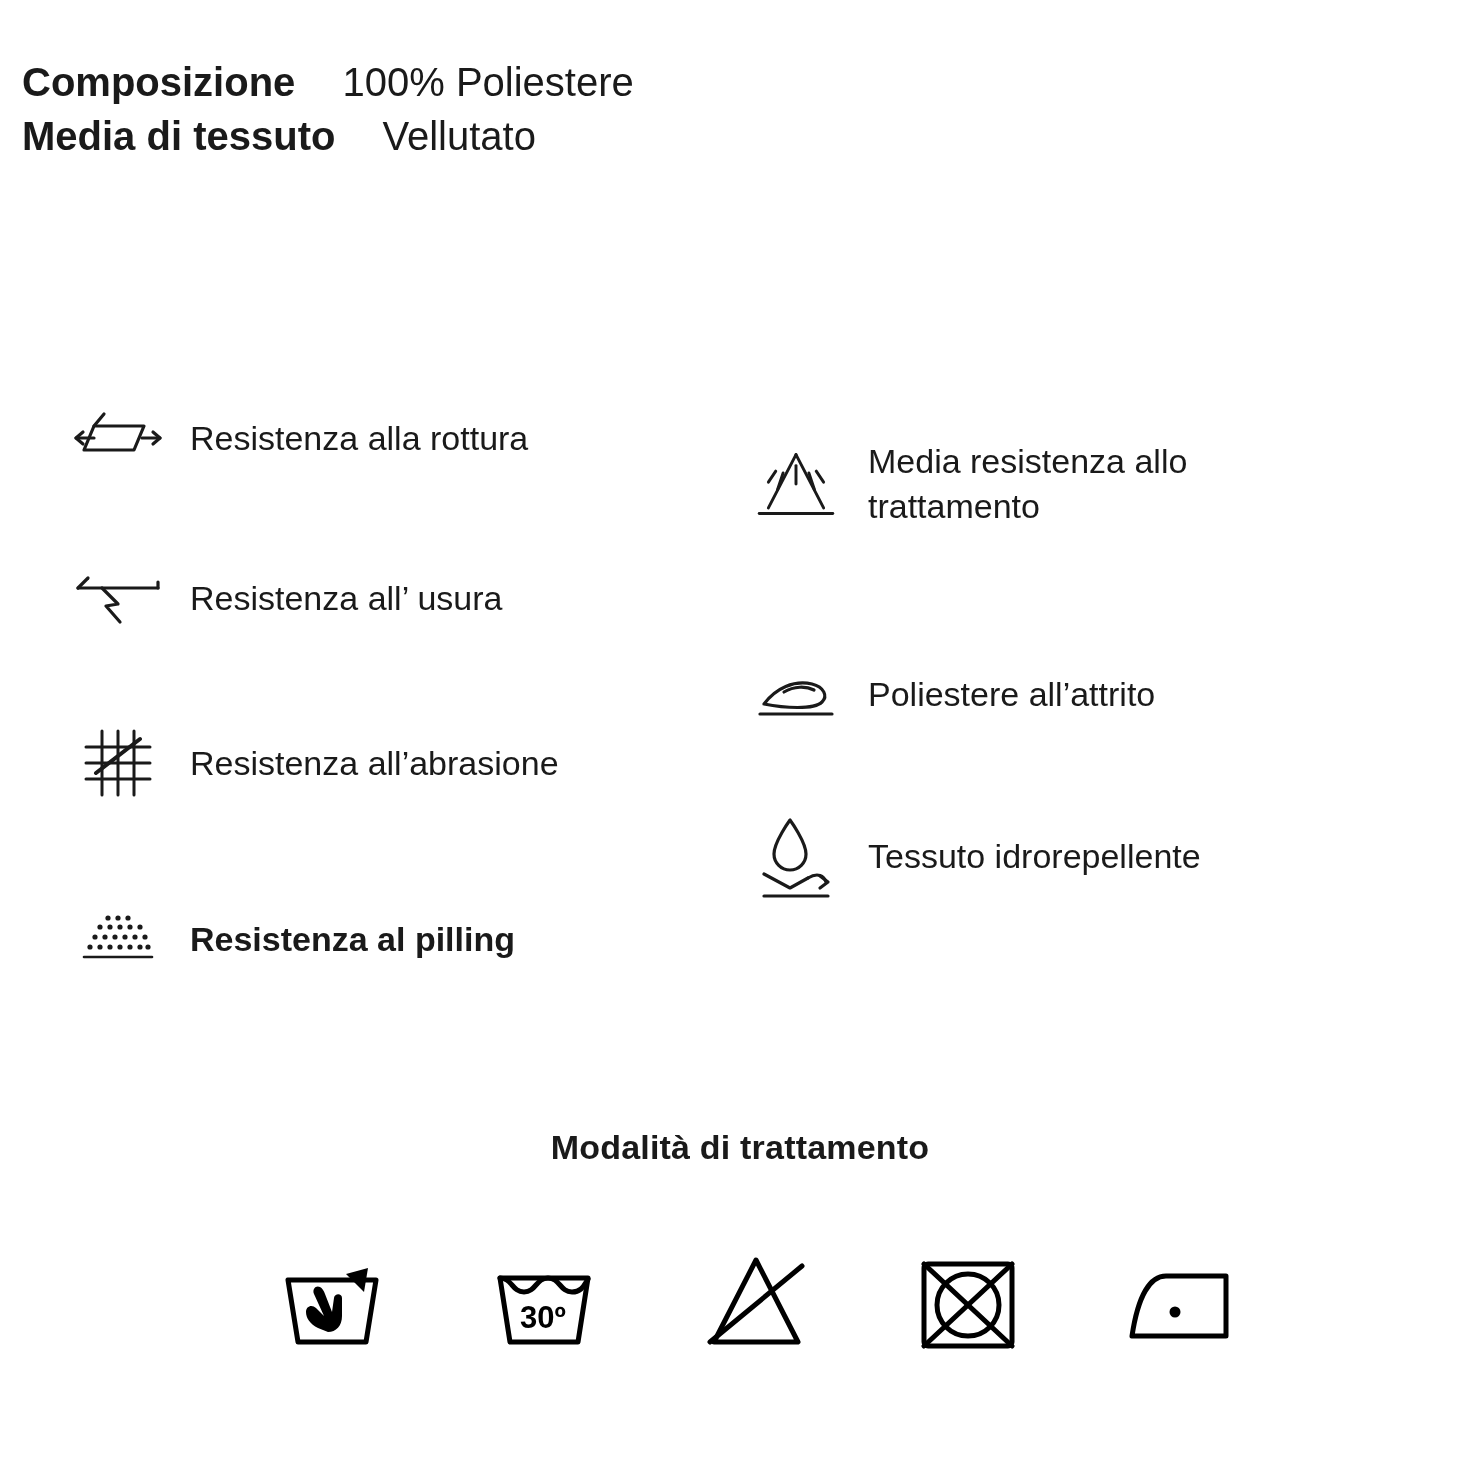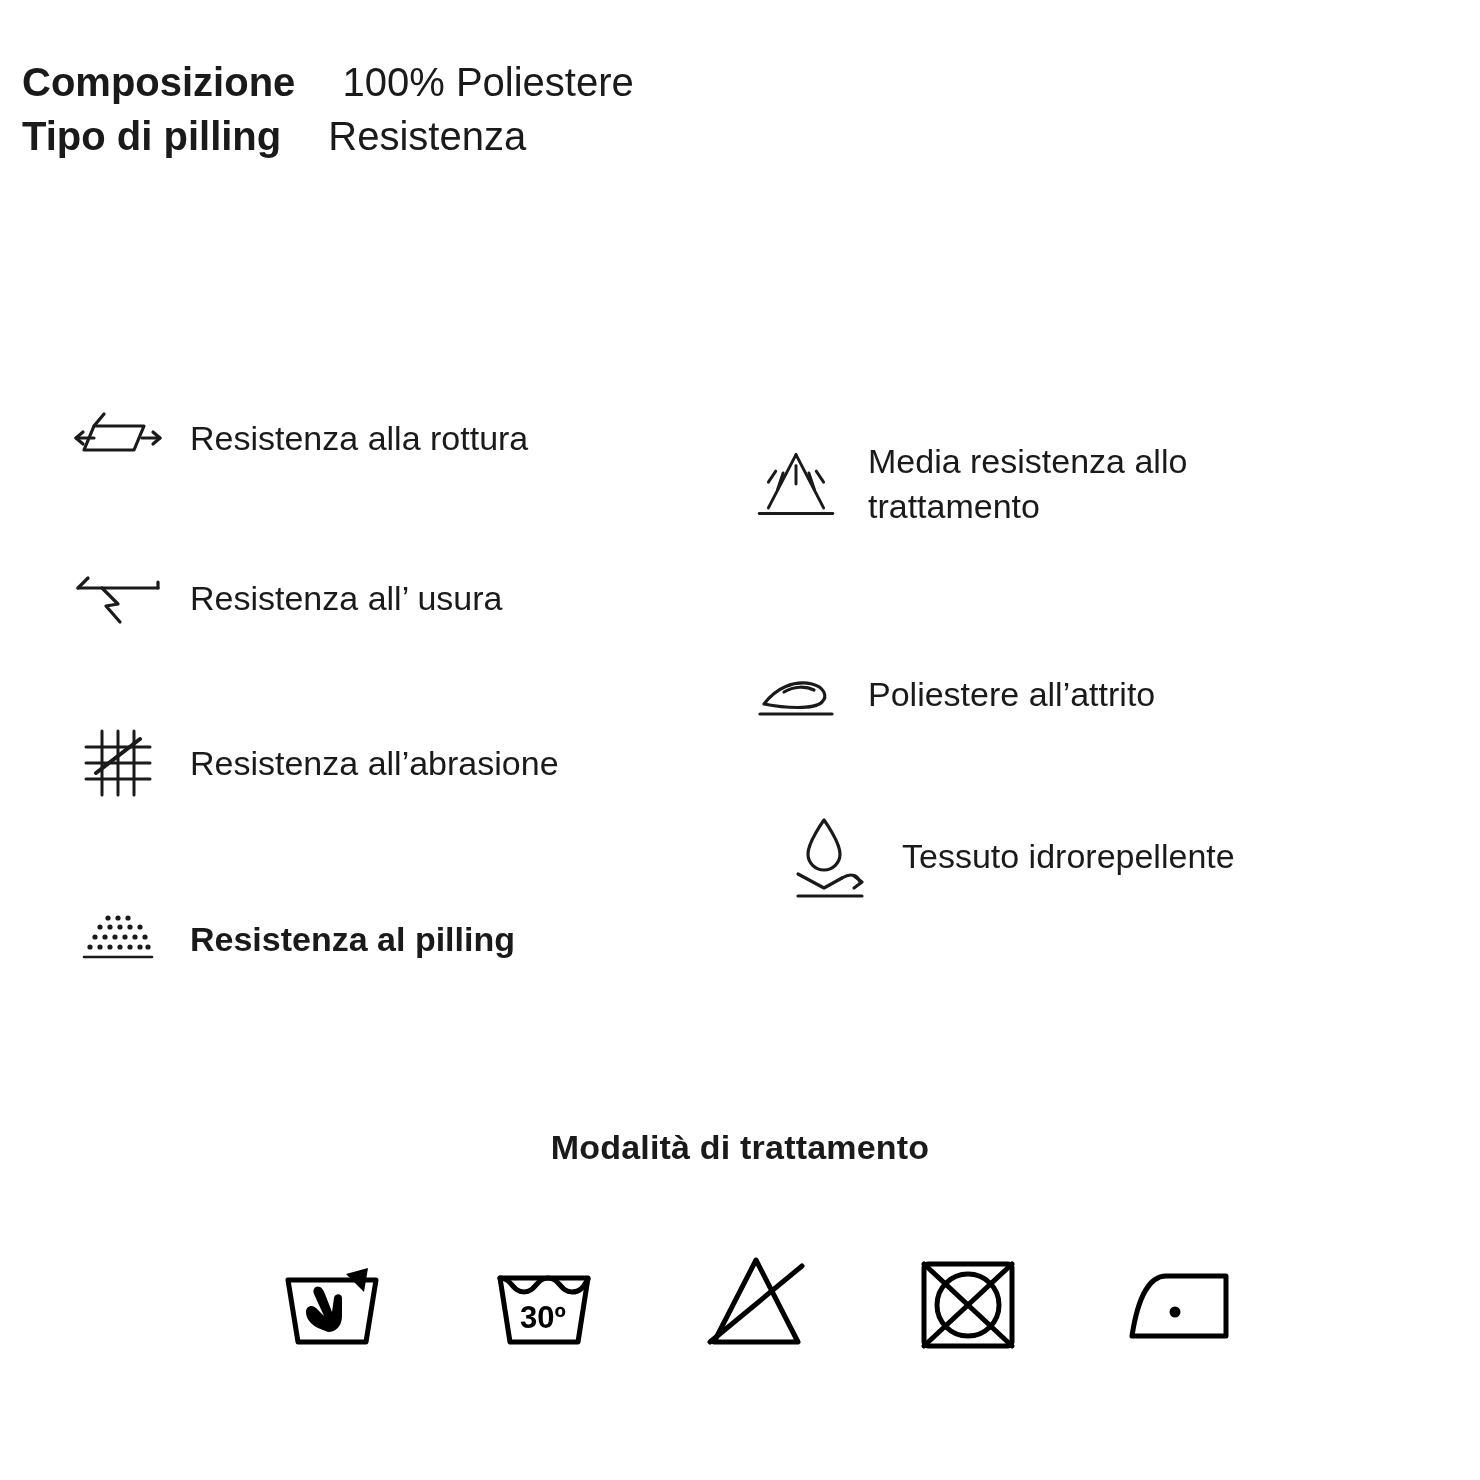--- a/index.html
+++ b/index.html
@@ -66,21 +66,21 @@
 
   
   .f-rottura   { left: 72px;  top: 12px;  }
   .f-usura     { left: 72px;  top: 172px; }
   .f-abrasione { left: 72px;  top: 337px; }
   .f-pilling   { left: 72px;  top: 513px; font-weight: bold; }
 
   
   .f-scolorimento { left: 750px; top: 58px; }
   .f-attrito      { left: 750px; top: 268px; }
-  .f-idro         { left: 784px; top: 430px; align-items: center; }
+  .f-idro         { left: 750px; top: 430px; align-items: center; }
 
   
   .treatment-title {
     position: absolute;
     left: 0;
     top: 1128px;
     width: 1480px;
     text-align: center;
     font-size: 34px;
     font-weight: 700;
@@ -107,22 +107,22 @@
 </style>
 </head>
 <body>
 
 <div class="spec-block">
   <div class="spec-line">
     <span class="spec-label">Composizione</span>
     <span class="spec-value">100% Poliestere</span>
   </div>
   <div class="spec-line">
-    <span class="spec-label">Tipo di pilling</span>
-    <span class="spec-value">Resistenza</span>
+    <span class="spec-label">Media di tessuto</span>
+    <span class="spec-value">Vellutato</span>
   </div>
 </div>
 
 <div class="features">
 
   <div class="feature f-usura">
     <span class="icon">
       <svg width="92" height="92" viewBox="0 0 92 92" fill="none" stroke="#1a1a1a" stroke-width="3.2" stroke-linecap="round" stroke-linejoin="round">
         <path d="M6 36 H86"></path>
         <path d="M6 36 L16 26"></path>

